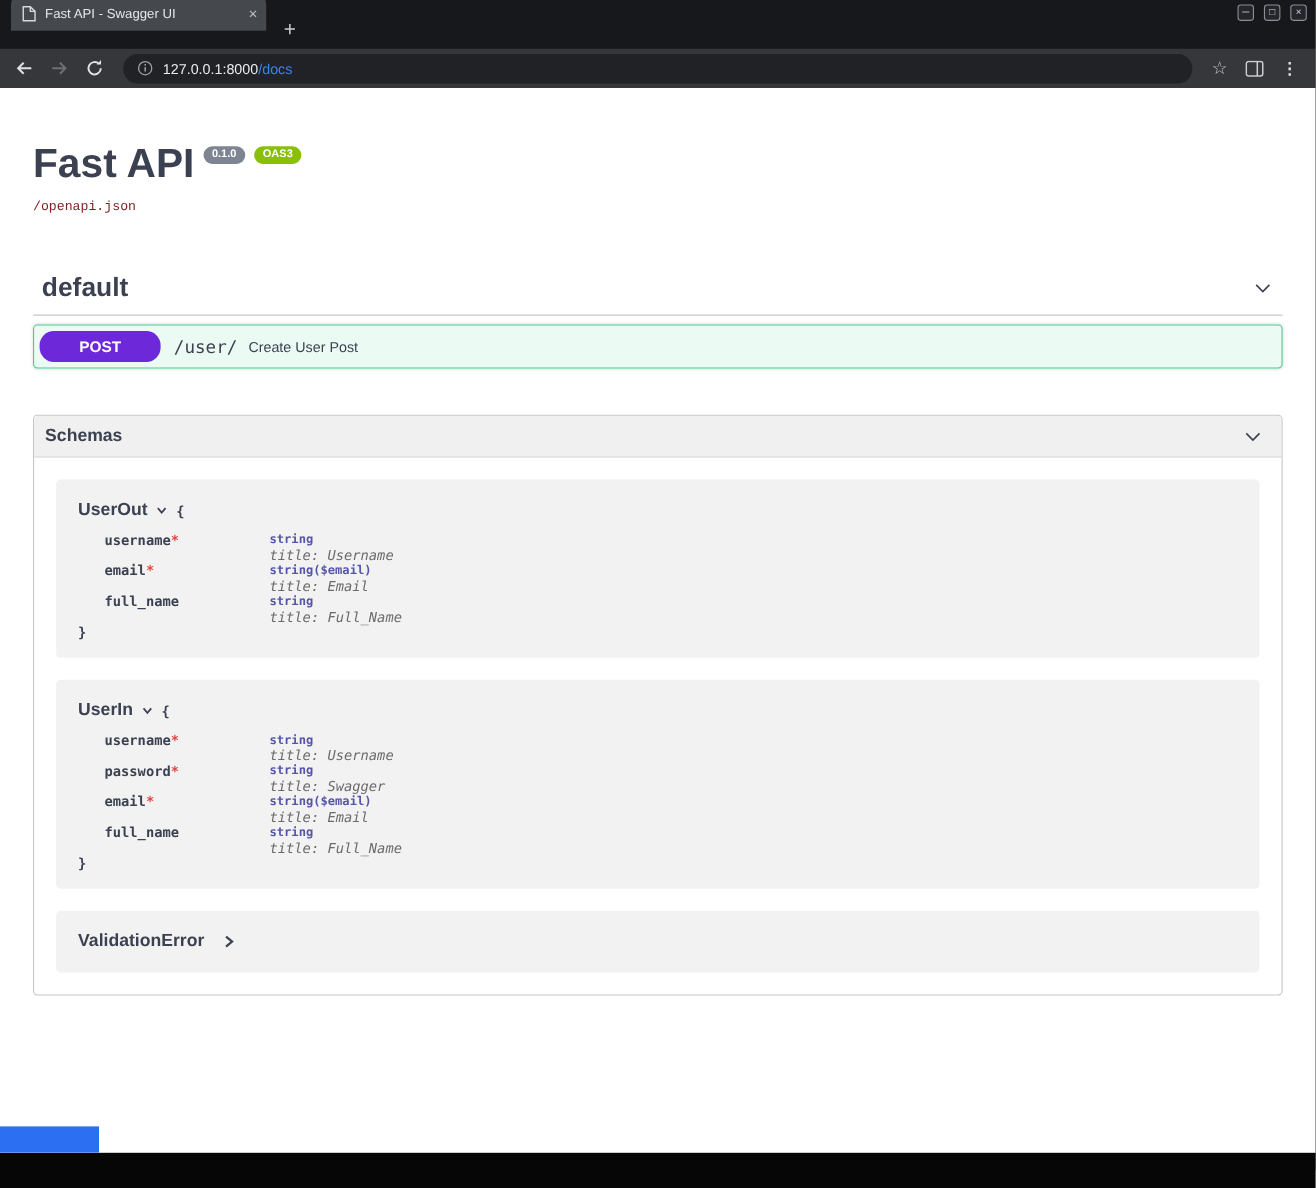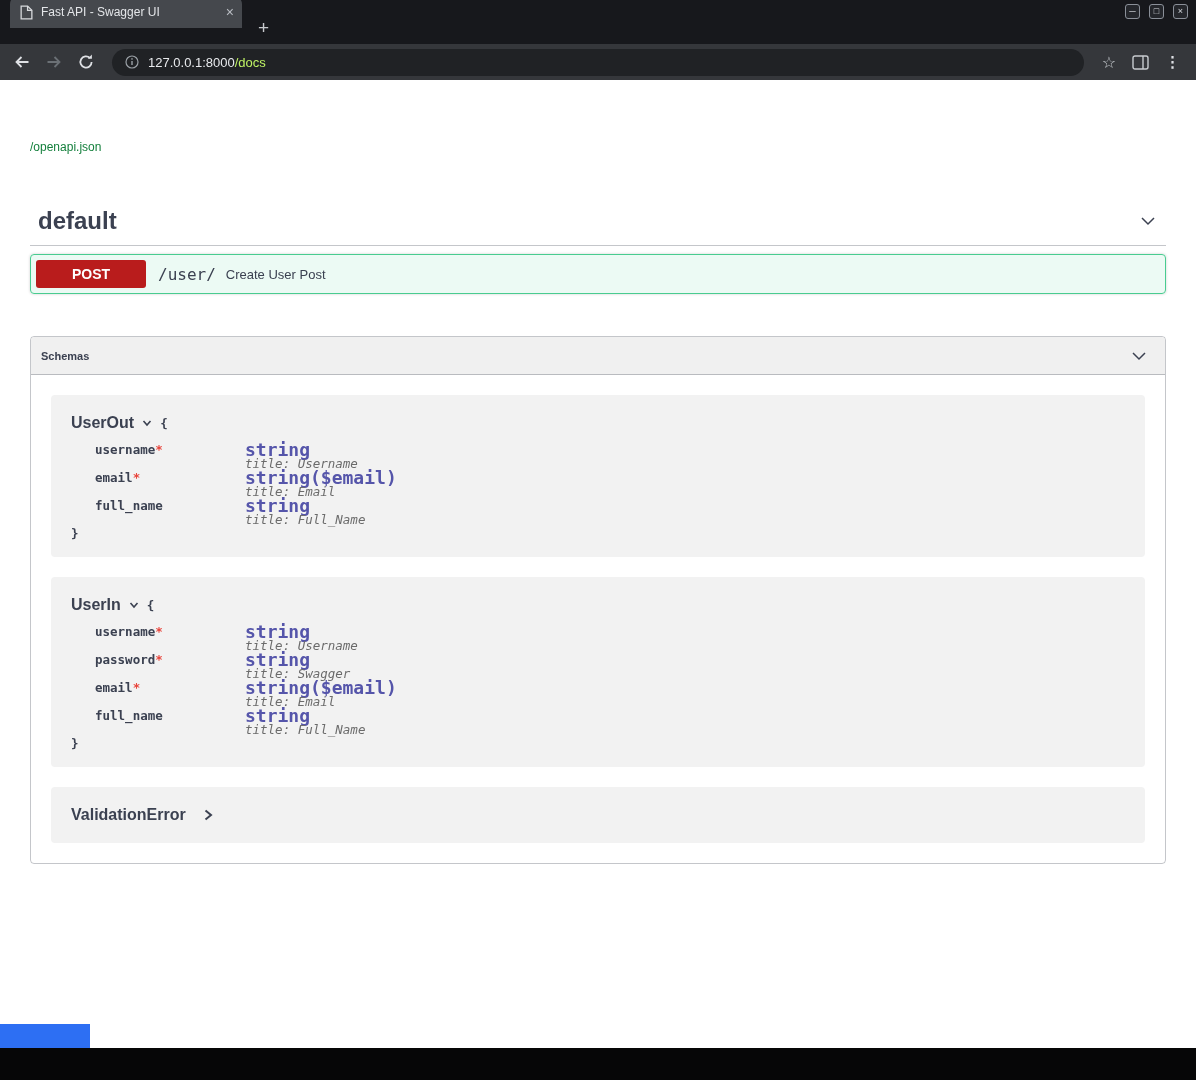--- a/index.html
+++ b/index.html
@@ -32,77 +32,77 @@
   .toolbar {
     height:36px; background:#35373b; display:flex; align-items:center;
     padding:0 10px; gap:8px;
   }
   .nav-icon { width:24px; height:24px; display:flex; align-items:center; justify-content:center; border-radius:50%; }
   .addressbar {
     flex:1; height:27px; background:#202225; border-radius:14px;
     display:flex; align-items:center; gap:9px; padding:0 13px; margin:0 6px;
     font-size:13px; color:#e8eaed;
   }
-  .url-path { color:#bef264; }
+  .url-path { color:#3b82f6; }
   .star-icon { color:#c8ccd0; font-size:16px; padding:0 4px; }
   .panel-icon { padding:0 4px; display:flex; align-items:center; }
   .menu-icon { color:#dfe1e5; font-size:15px; font-weight:bold; padding:0 6px 0 4px; }
 
   
   .page {
     background:#fff; height:968px; overflow:hidden; position:relative;
     padding:48px 30px 0;
   }
 
   .info-title { margin:0; font-size:37px; font-weight:700; color:#3b4151; line-height:41px; display:flex; align-items:flex-start; gap:8px; }
   .badge { font-size:10px; font-weight:600; color:#fff; padding:2px 8px; border-radius:10px; margin-top:5px; line-height:12px; }
   .badge.version { background:#7d8492; }
   .badge.oas { background:#89bf04; }
-  .spec-link { display:inline-block; margin-top:12px; font-size:12px; color:#15803d; text-decoration:none; }
+  .spec-link { display:inline-block; margin-top:12px; font-size:12px; color:#7f1d1d; text-decoration:none;font-family:Liberation Mono, monospace; }
 
   .tag-row {
     margin-top:52px; display:flex; align-items:center; justify-content:space-between;
     border-bottom:1px solid rgba(59,65,81,.3); padding:0 8px 10px 8px;gap:20px;
   }
   .tag-name { font-size:24px; font-weight:600; color:#3b4151; line-height:28px; }
 
   .opblock {
     margin-top:8px; border:1px solid #49cc90; background:rgba(73,204,144,.1);
     border-radius:4px; padding:5px; display:flex; align-items:center;
     box-shadow:0 0 3px rgba(0,0,0,.19);
   }
   .opblock-method {
-    background:#b91c1c; color:#fff; font-weight:700; font-size:14px;
-    border-radius:3px; width:110px; text-align:center; padding:6px 0;
+    background:#6d28d9; color:#fff; font-weight:700; font-size:14px;
+    border-radius:13px; width:110px; text-align:center; padding:6px 0;
   }
   .opblock-path { font-family:"DejaVu Sans Mono", monospace; font-weight:400; font-size:16px; color:#3b4151; margin:0 10px 0 12px; }
   .opblock-summary { font-size:13px; color:#3b4151; }
 
   .models { margin-top:42px; border:1px solid rgba(59,65,81,.3); border-radius:4px; }
   .models-header {
     height:38px; background:#f0f0f0; border-bottom:1px solid rgba(59,65,81,.3);
     border-radius:4px 4px 0 0; display:flex; align-items:center;
     justify-content:space-between; padding:0 16px 0 10px;
   }
-  .models-title { font-size:11px; font-weight:700; color:#3b4151; }
+  .models-title { font-size:16px; font-weight:700; color:#3b4151; }
   .models-body { padding:20px; }
 
   .model-box { background:#f2f2f2; border-radius:4px; padding:16px 20px; margin-bottom:20px; }
   .model-box:last-child { margin-bottom:0; }
   .model-head { display:flex; align-items:center; gap:7px; height:24px; }
   .model-name { font-size:16px; font-weight:700; color:#3b4151; }
   .brace { font-family:"DejaVu Sans Mono", monospace; font-size:12.5px; font-weight:700; color:#3b4151; }
   .props { margin:8px 0 0 24px; }
   .prop-row { display:flex; }
   .prop-name {
     width:150px; font-family:"DejaVu Sans Mono", monospace; font-size:12.5px;
     font-weight:700; color:#3b4151; line-height:14px;
   }
   .star { color:#e8453c; }
-  .prop-type { font-family:"DejaVu Sans Mono", monospace; font-size:18px; font-weight:600; color:#5555aa; line-height:14px; }
+  .prop-type { font-family:"DejaVu Sans Mono", monospace; font-size:11px; font-weight:600; color:#5555aa; line-height:14px; }
   .prop-title { font-family:"DejaVu Sans Mono", monospace; font-size:12.5px; font-style:italic; color:#6b6b6b; line-height:14px; }
   .close-brace { line-height:14px; }
 
   .model-box.collapsed { display:flex; align-items:center; gap:16px; padding:19px 20px; }
 
   .status-bubble { position:absolute; left:0; bottom:0; width:90px; height:24px; background:#2d6ff3; }
   .bottom-strip { height:16px; background:#060607; }
 
   svg { display:block; }
 </style>
@@ -160,20 +160,25 @@
     <svg width="17" height="15" viewBox="0 0 17 15">
         <rect x="1" y="1" width="15" height="13" rx="2" stroke="#c8ccd0" fill="none" stroke-width="1.4"></rect>
         <line x1="11" y1="1" x2="11" y2="14" stroke="#c8ccd0" stroke-width="1.4"></line>
       </svg>
   </span>
   <span class="menu-icon">⋮</span>
 </div>
 
 <div class="page">
 
+  <h2 class="info-title">
+    <span>Fast API</span>
+    <span class="badge version">0.1.0</span>
+    <span class="badge oas">OAS3</span>
+  </h2>
   <a class="spec-link" href="#">/openapi.json</a>
 
   <div class="tag-row">
     <span class="tag-name">default</span>
     <span>
       <svg width="20" height="20" viewBox="0 0 20 20">
           <polyline points="4,7 10,13 16,7" stroke="#3b4151" stroke-width="1.5" fill="none"></polyline>
         </svg>
     </span>
   </div>

